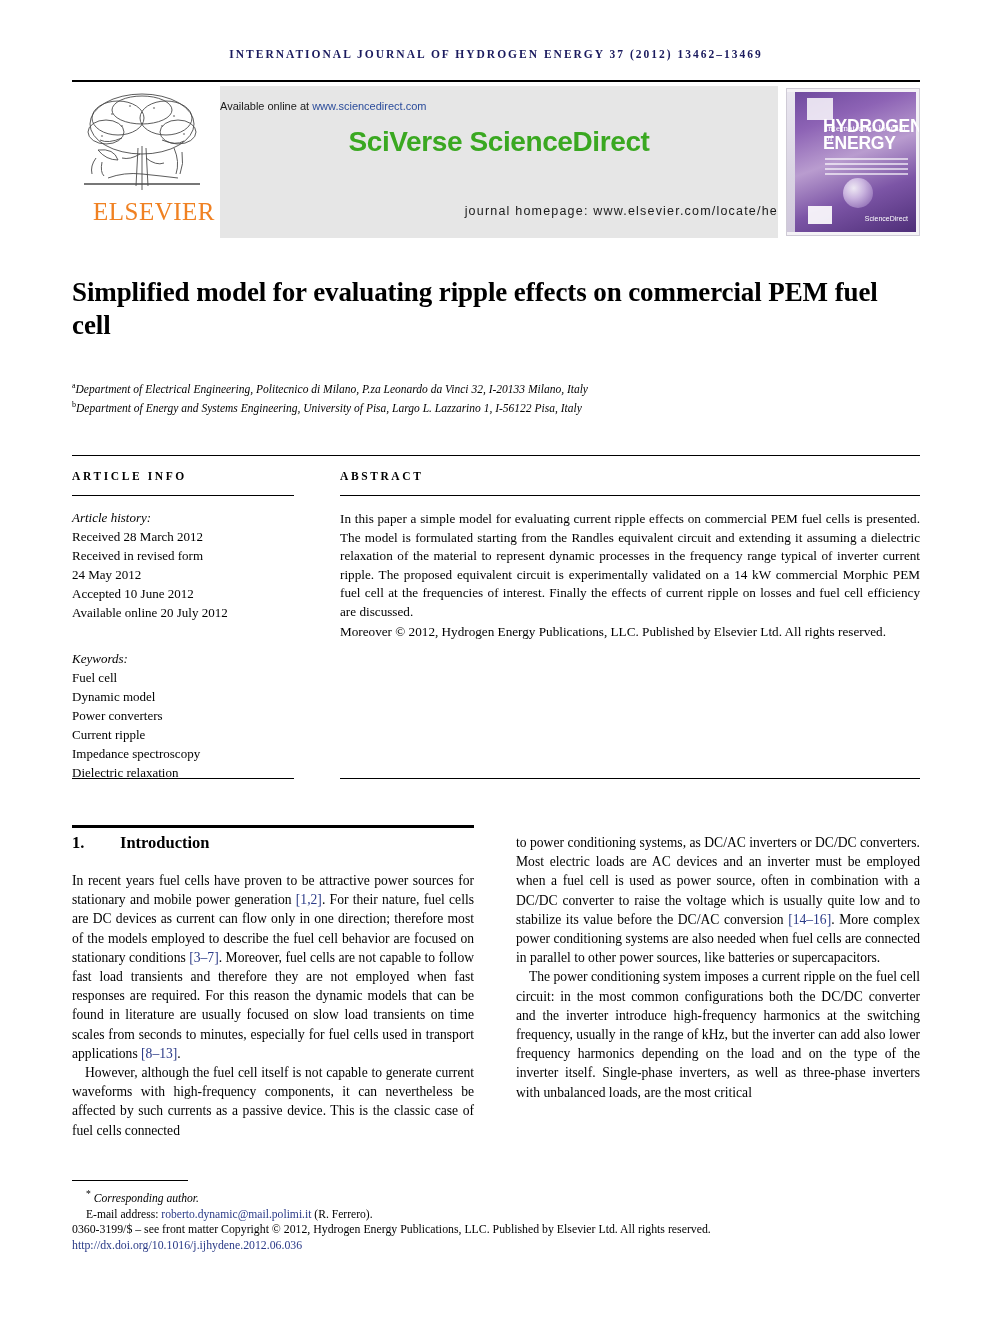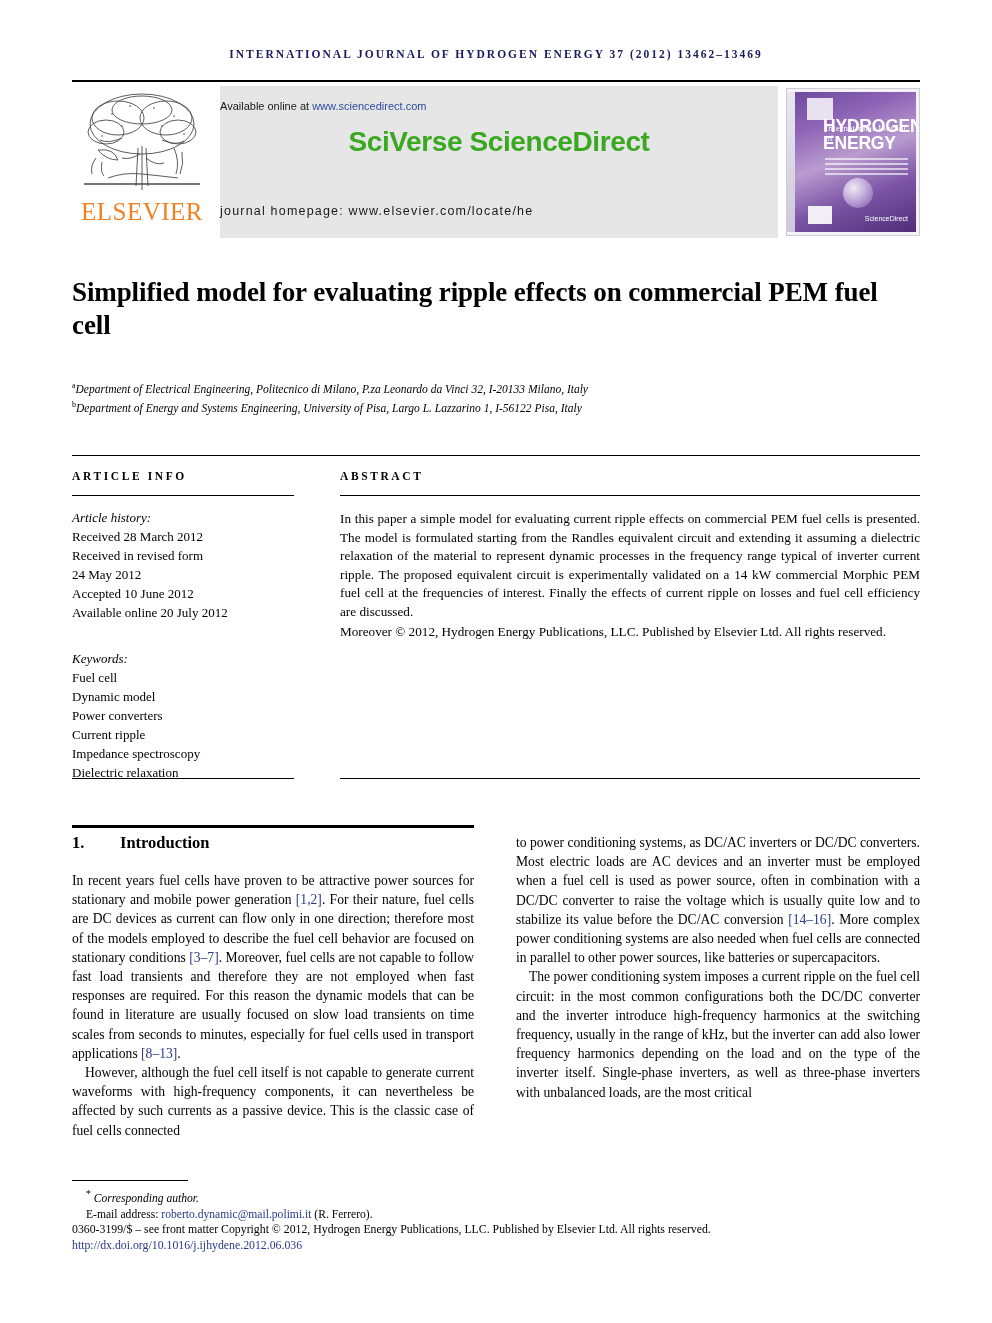--- a/index.html
+++ b/index.html
@@ -66,21 +66,21 @@
   }
   .elsevier-tree {
     position: absolute;
     left: 6px;
     top: 2px;
     width: 128px;
     height: 110px;
   }
   .elsevier-word {
     position: absolute;
-    left: 0;
+    left: 12px;
     top: 112px;
     width: 140px;
     text-align: center;
     font-family: "Liberation Serif", "DejaVu Serif", serif;
     font-size: 25px;
     letter-spacing: 0.5px;
     color: #f08122;
   }
   .sd-band {
     position: absolute;
@@ -114,21 +114,21 @@
     font-size: 28px;
     font-weight: bold;
     color: #3aa821;
     letter-spacing: -0.4px;
   }
   .sd-home {
     position: absolute;
     left: 0;
     top: 118px;
     width: 558px;
-    text-align: left;
+    text-align: right;
     font-family: "Liberation Sans", "DejaVu Sans", sans-serif;
     font-size: 12.5px;
     letter-spacing: 1.2px;
     color: #1a1a1a;
   }
 
   
   .cover {
     position: absolute;
     left: 714px;

